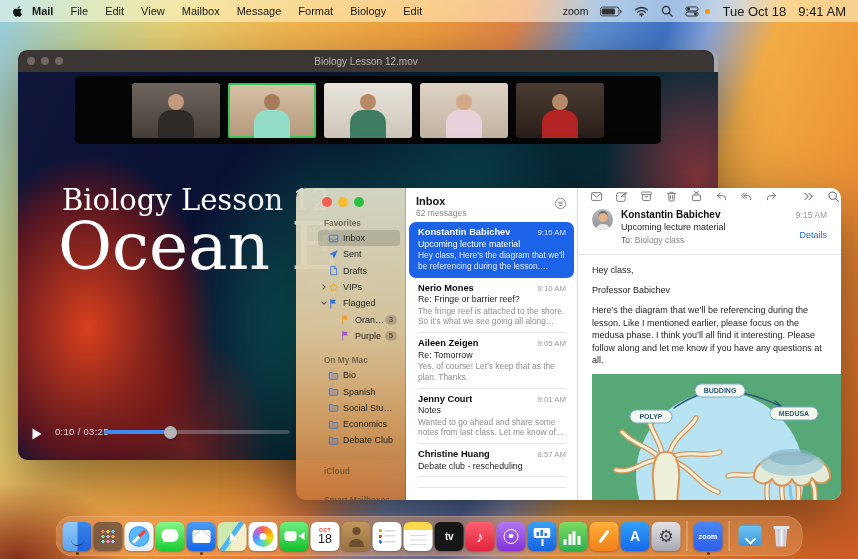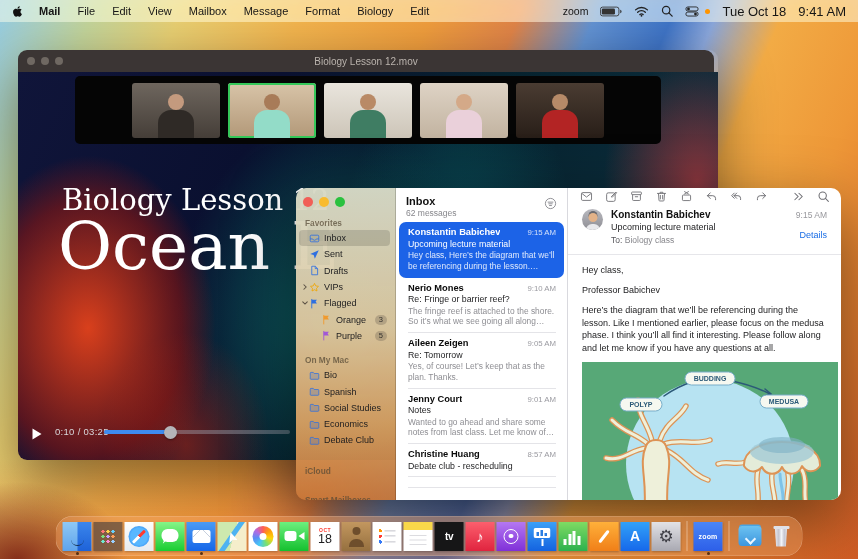--- a/index.html
+++ b/index.html
@@ -7,21 +7,21 @@
     font-family:"Liberation Sans",sans-serif;
     background:
       radial-gradient(160px 110px at 2% 100%, rgba(110,20,15,.8), transparent 70%),
       linear-gradient(180deg, transparent 82%, rgba(215,95,35,.35) 100%),
       linear-gradient(113deg,#93cbe4 0%,#c3d49a 9%,#e8cf72 17%,#f2b44e 28%,#ef9d3d 40%,#e08448 48%,#6292d2 55%,#3f74c6 62%,#8aa6da 66%,#f2ab45 72%,#ee9838 82%,#e27b2f 91%,#cf5b26 100%);}
   
   .menubar{position:absolute;z-index:60;top:0;left:0;right:0;height:22px;display:flex;align-items:center;
     padding:0 12px;background:rgba(250,250,232,.55);backdrop-filter:blur(12px) saturate(1.5);
     font-size:11px;color:#161616}
   .apple{display:inline-flex;margin-right:4px}
-  .mb-items{display:flex;gap:17px;align-items:center;margin-left:12px}
+  .mb-items{display:flex;gap:17px;align-items:center;margin-left:5px}
   .mb-item{cursor:default}
   .mb-item.bold{font-weight:700}
   .mb-status{margin-left:auto;display:flex;gap:12px;align-items:center}
   .mb-status svg{display:block}
   .st-app{font-size:10.5px}
   .rec-dot{width:5px;height:5px;border-radius:50%;background:#ff9500;margin-left:-6px}
   .st-date,.st-time{font-size:13px}
   
   .video-win{position:absolute;z-index:10;left:18px;top:50px;width:700px;height:410px;border-radius:9px;
     box-shadow:0 20px 55px rgba(0,0,0,.45)}
@@ -52,21 +52,21 @@
   .v-sub{position:absolute;left:40px;top:136px;font-family:"DejaVu Serif",serif;font-size:66px;color:#fff;white-space:nowrap}
   .controls{position:absolute;left:0;right:0;bottom:0;height:50px}
   .play{position:absolute;left:14px;bottom:20px;display:inline-flex}
   .ptime{position:absolute;left:37px;bottom:23px;font-size:9.5px;color:#d8d8dc;letter-spacing:.3px}
   .pbar{position:absolute;left:86px;bottom:26px;width:186px;height:4px;border-radius:2px;background:rgba(160,160,170,.45)}
   .pfill{height:100%;border-radius:2px;background:#3e8bf0}
   .phandle{position:absolute;top:-4.5px;width:13px;height:13px;border-radius:50%;background:#b4b4b8;box-shadow:0 1px 2px rgba(0,0,0,.4)}
   
   .mail-win{position:absolute;z-index:30;left:296px;top:188px;width:545px;height:312px;border-radius:10px;
     overflow:hidden;display:flex;box-shadow:0 24px 65px rgba(0,0,0,.5)}
-  .sidebar{width:100px;flex:none;padding:8px 5px 0 3px;box-sizing:border-box;border-right:1px solid rgba(0,0,0,.18);
+  .sidebar{width:110px;flex:none;padding:8px 5px 0 22px;box-sizing:border-box;border-right:1px solid rgba(0,0,0,.18);
     background:linear-gradient(180deg, rgba(215,217,198,.97) 0%, rgba(224,200,158,.95) 45%, rgba(220,162,98,.93) 75%, rgba(200,118,56,.93) 100%)}
   .tl{display:flex;gap:6px;margin:1px 0 0 4px}
   .tl i{width:10px;height:10px;border-radius:50%}
   .tl .r{background:#f15f57}.tl .y{background:#f8bb2e}.tl .g{background:#2ac13f}
   .sb-head{height:14px;display:flex;align-items:center;padding-left:6px;margin-top:9px;
     font-size:8.3px;font-weight:700;color:rgba(84,72,52,.72)}
   .sb-head.big-gap{margin-top:15px}
   .sb-row{height:16.3px;display:flex;align-items:center;padding:0 3px 0 2px;border-radius:4px;font-size:9px;color:#1d1d1f}
   .sb-row.sel{background:rgba(0,0,0,.14)}
   .sb-row.indent{padding-left:14px}
@@ -123,21 +123,21 @@
   .mail-body p{margin:0 0 8px}
   .diagram{display:block;width:256px;height:150px;margin-top:2px}
   
   .dock{position:absolute;z-index:50;left:50%;transform:translateX(-50%);bottom:3px;height:40px;
     display:flex;align-items:center;padding:0 6px;border-radius:17px;
     background:rgba(248,168,108,.38);box-shadow:inset 0 0 0 .5px rgba(255,255,255,.3);backdrop-filter:blur(14px)}
   .dapp{width:31px;display:flex;justify-content:center;position:relative}
   .dapp.running::after{content:"";position:absolute;bottom:-4.5px;left:50%;transform:translateX(-50%);
     width:3px;height:3px;border-radius:50%;background:rgba(60,30,10,.85)}
   .ddiv{width:1px;height:30px;background:rgba(255,255,255,.4);margin:0 5px;flex:none}
-  .ic{width:29px;height:29px;border-radius:0;position:relative;overflow:hidden;
+  .ic{width:29px;height:29px;border-radius:6px;position:relative;overflow:hidden;
     display:flex;align-items:center;justify-content:center;box-shadow:0 1px 2px rgba(0,0,0,.25)}
   .ic::before,.ic::after{content:"";position:absolute}
   .dock-finder{background:linear-gradient(180deg,#8ec8f5,#5ea3ec)}
   .dock-finder::before{right:0;top:0;bottom:0;width:50%;background:linear-gradient(180deg,#3b86ec,#1e62d8)}
   .dock-finder::after{left:50%;transform:translateX(-50%);bottom:5px;width:13px;height:11px;
     border:1.4px solid #16304e;border-top:0;border-left:0;border-right:0;border-radius:0 0 9px 9px}
   .dock-launchpad{background:rgba(45,47,58,.55)}
   .dock-launchpad::before{width:15px;height:15px;left:7px;top:7px;background-repeat:no-repeat;background-image:
     radial-gradient(circle 1.6px at 2.5px 2.5px,#ff7777 97%,transparent),
     radial-gradient(circle 1.6px at 7.5px 2.5px,#ffd24a 97%,transparent),

